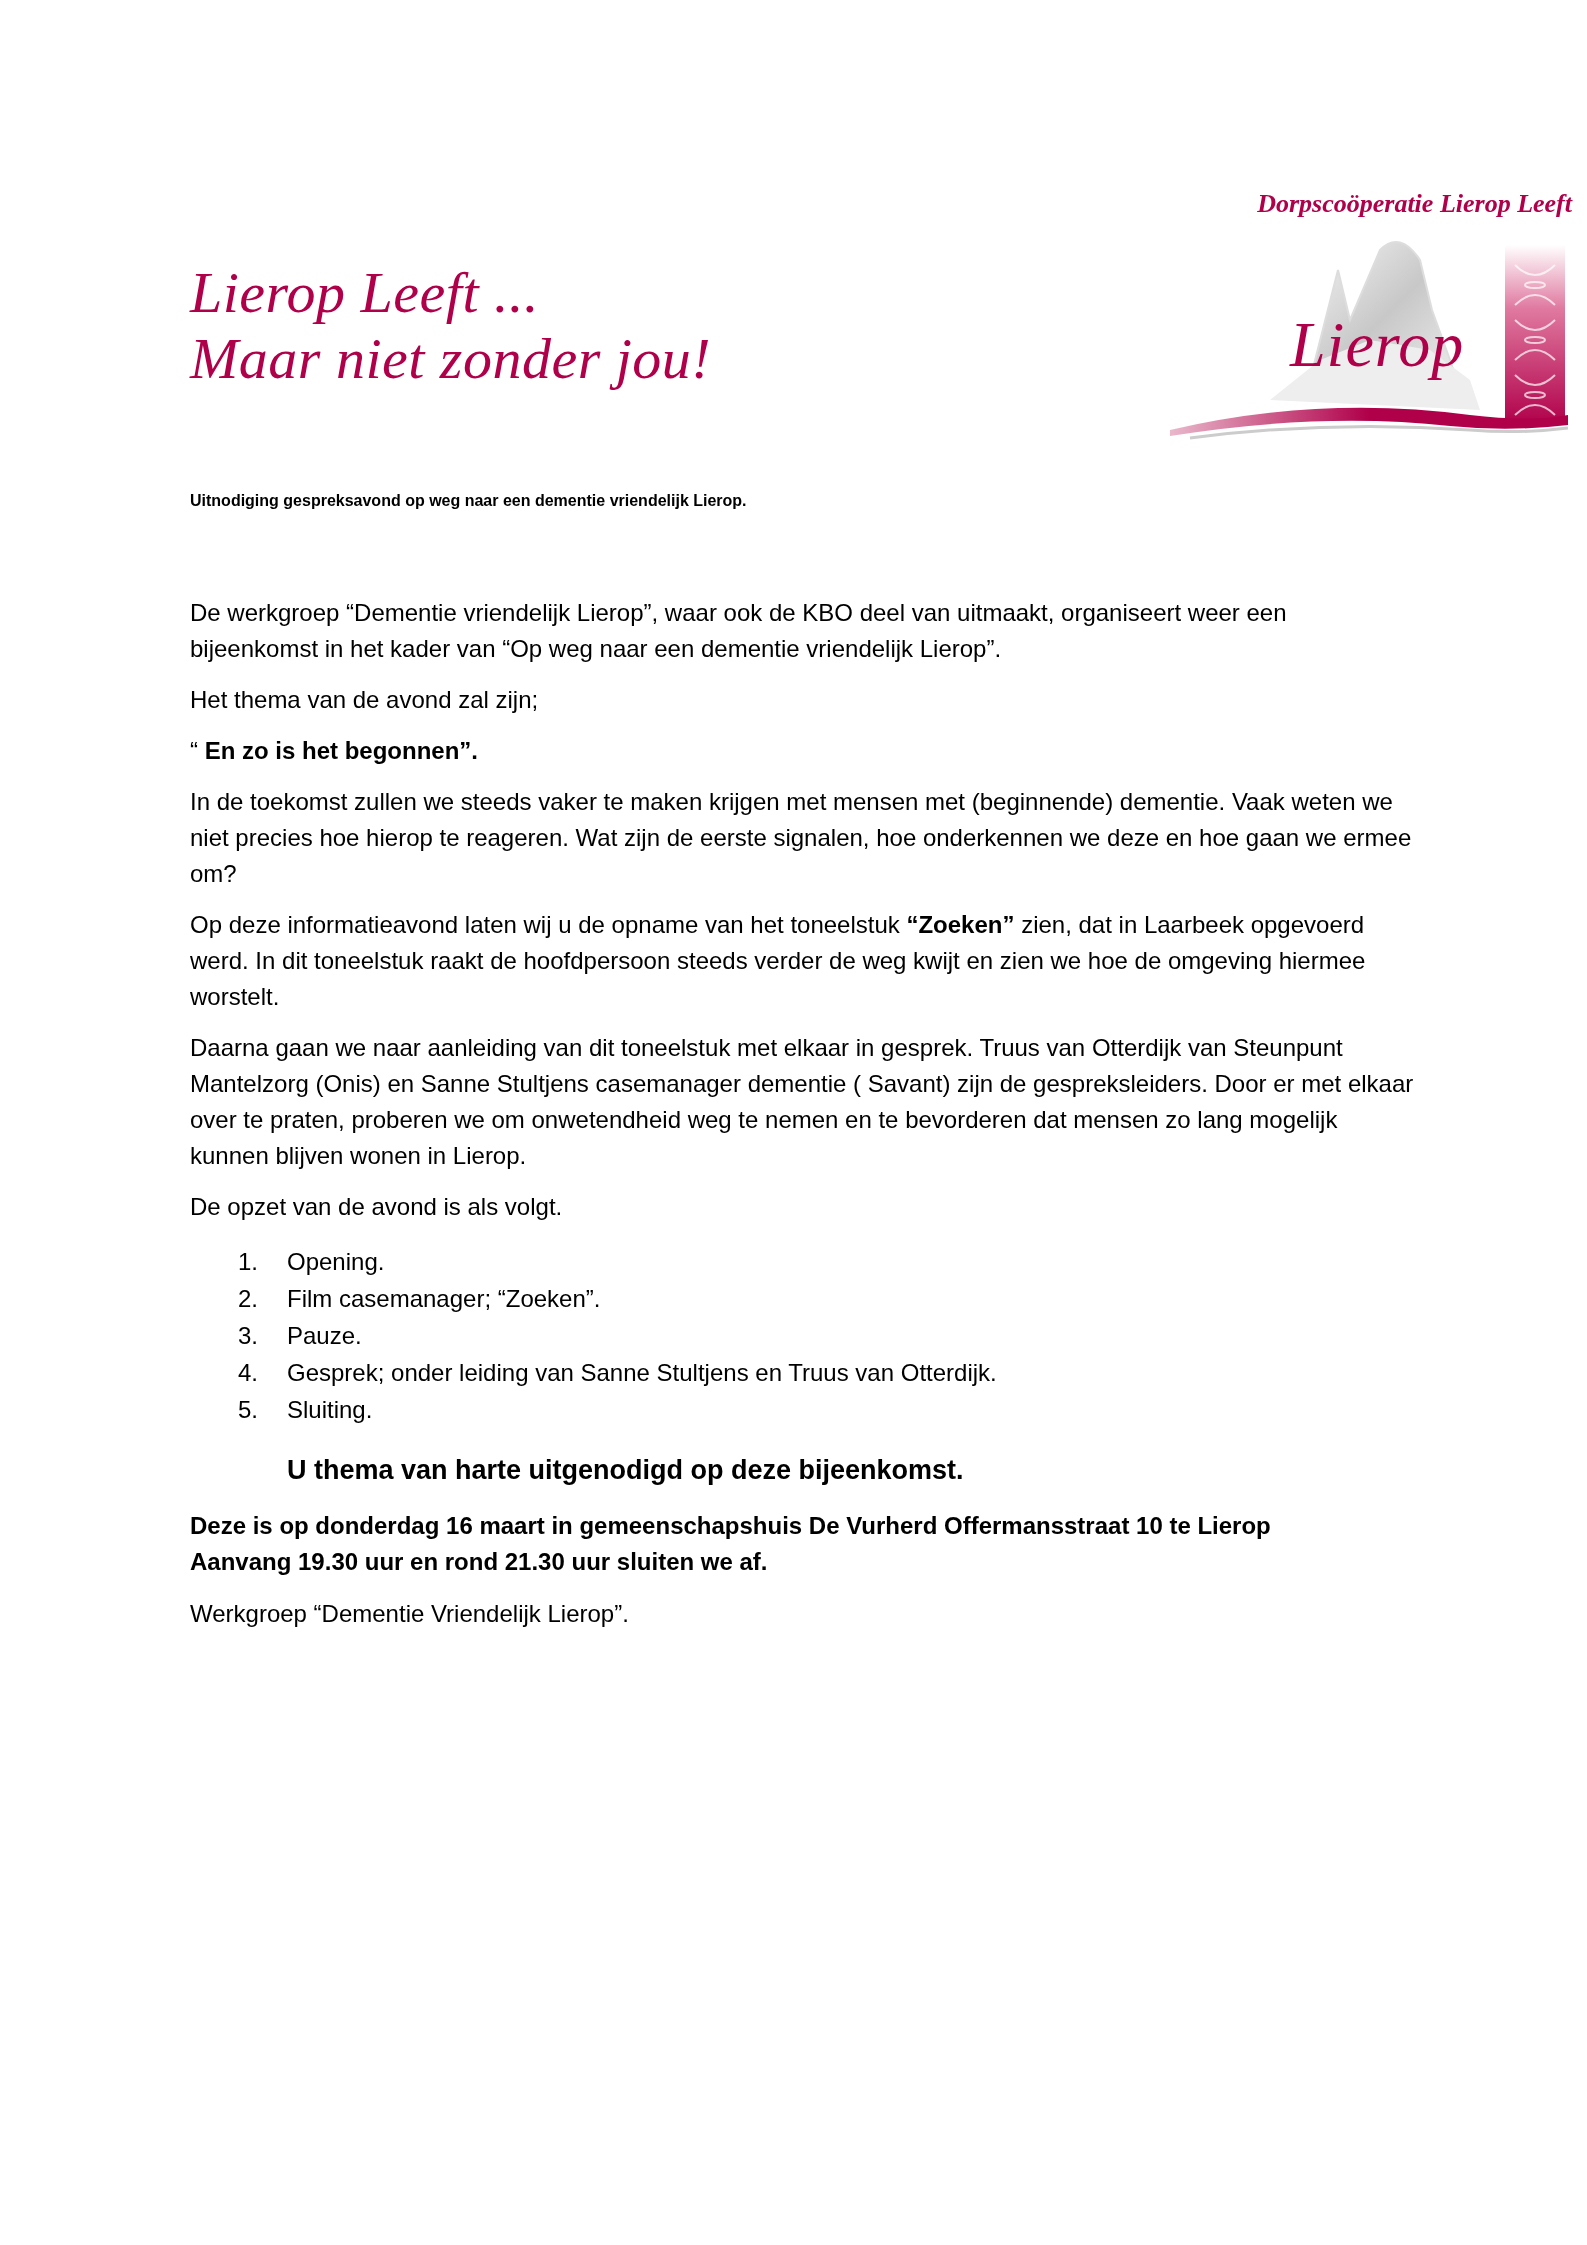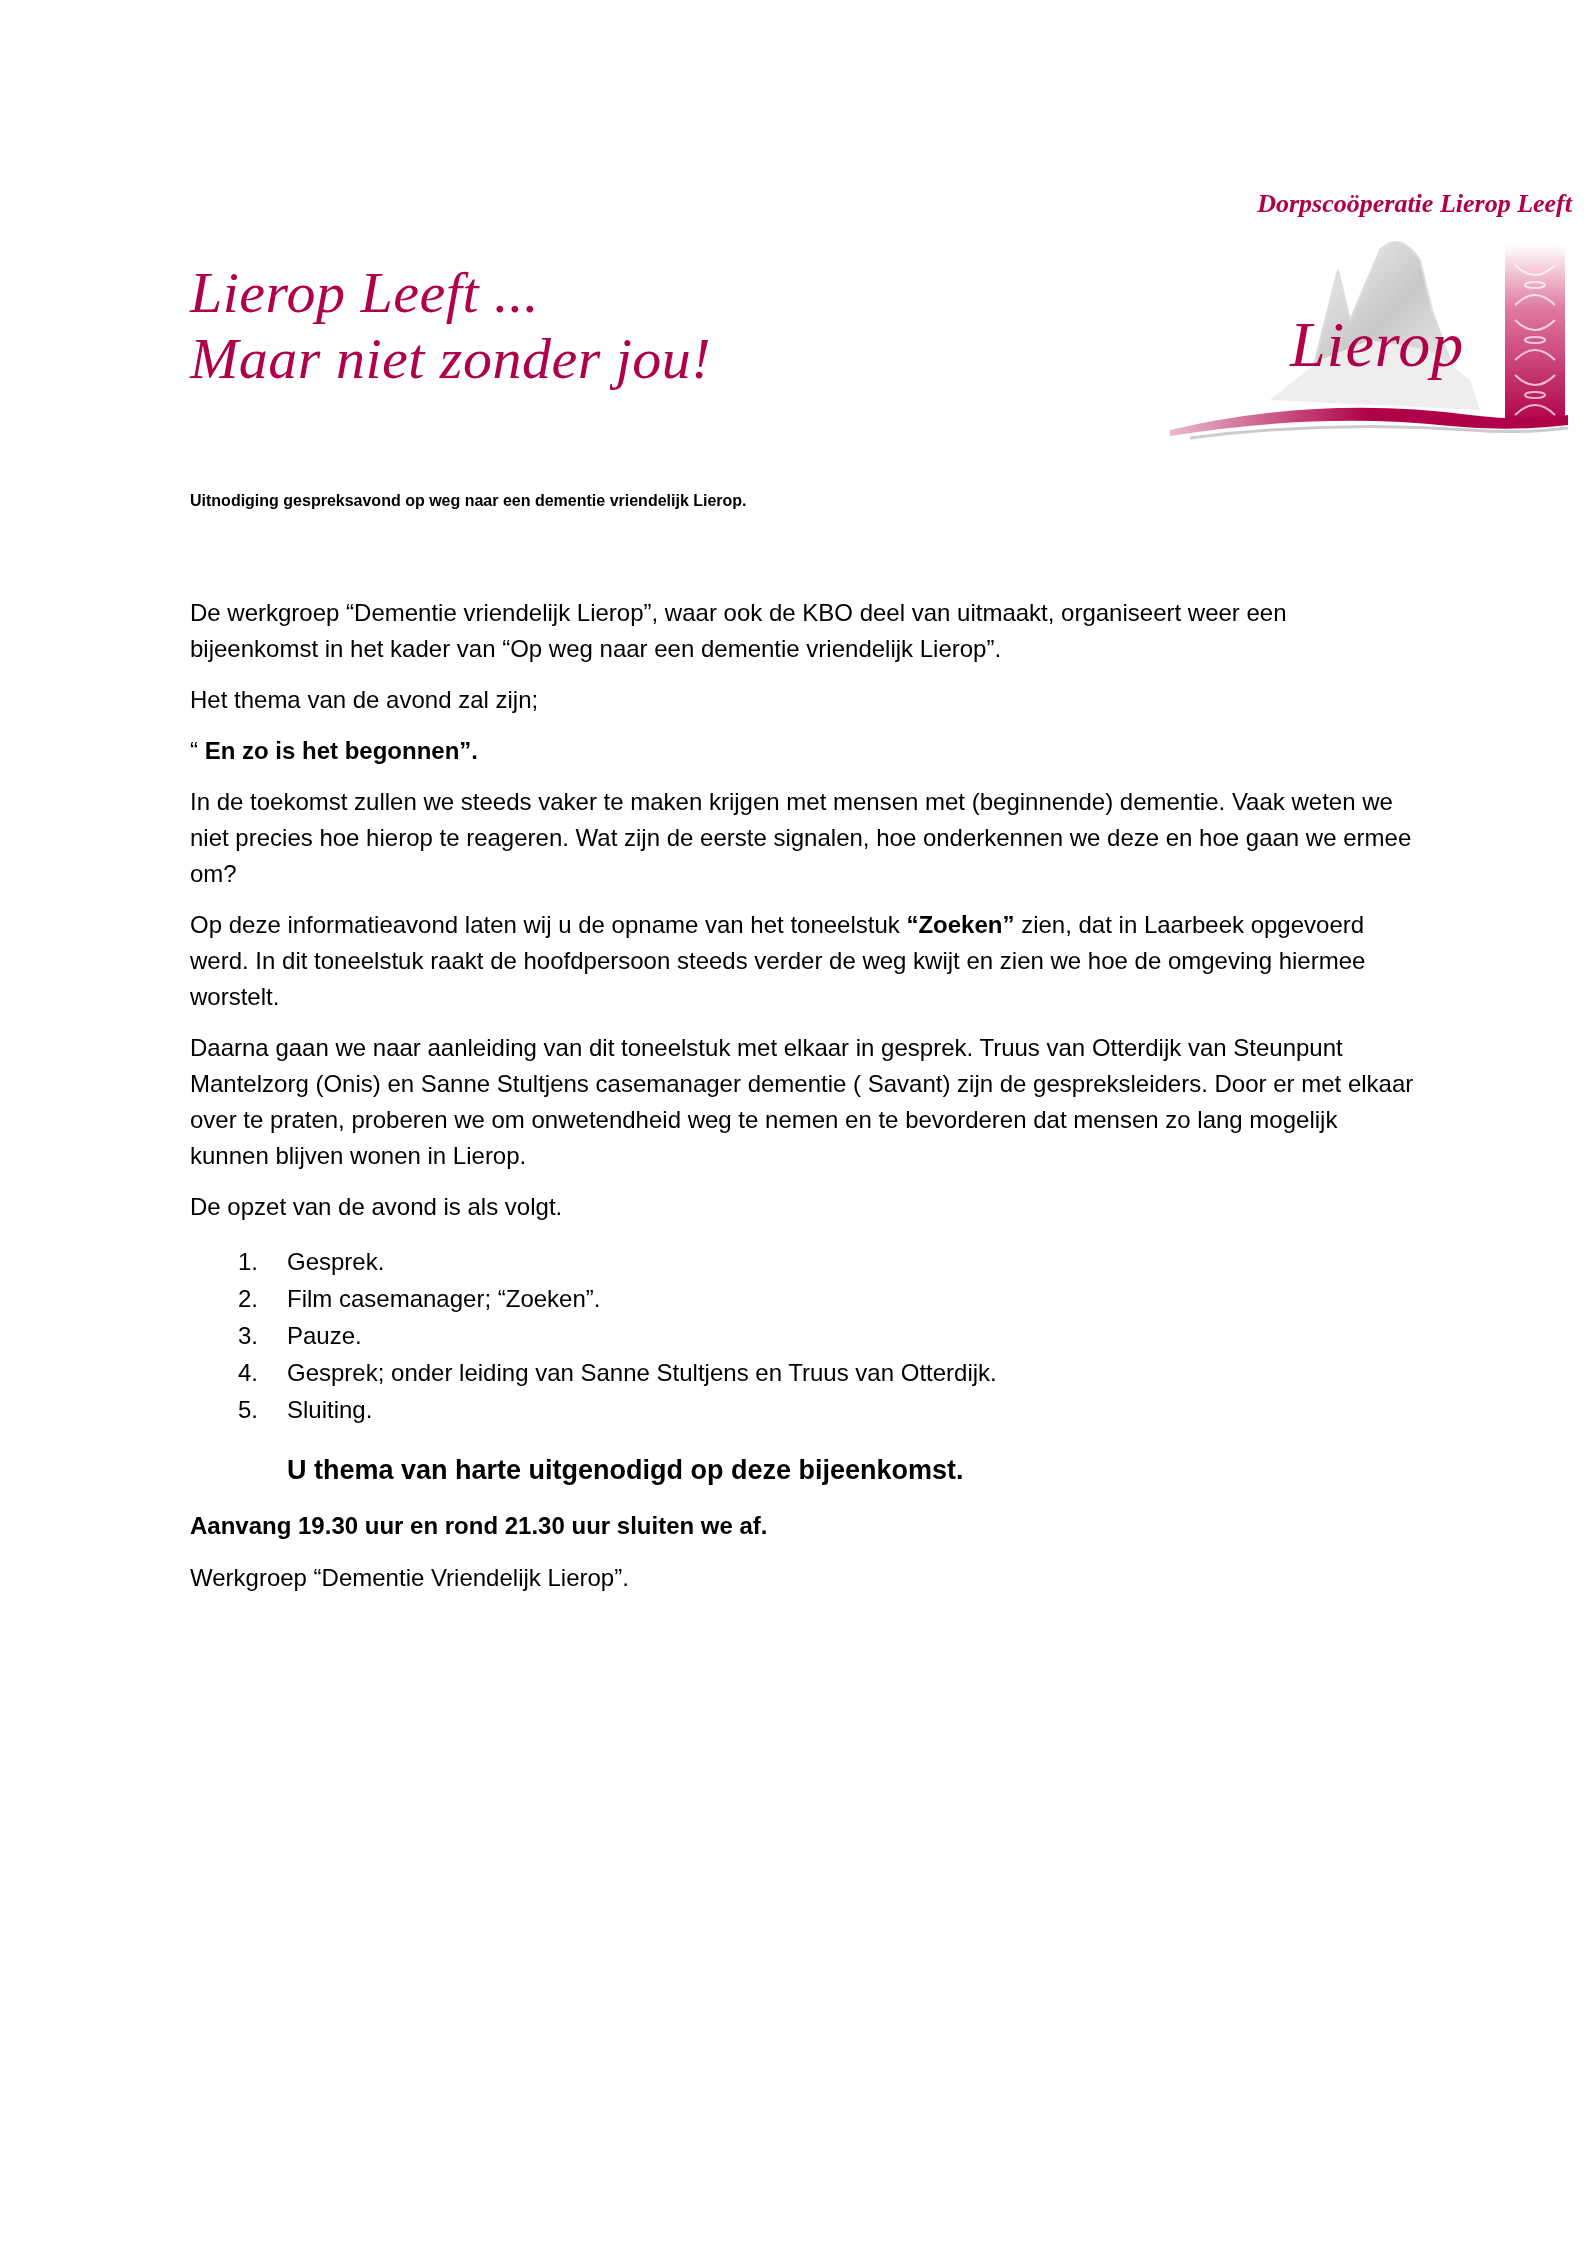--- a/index.html
+++ b/index.html
@@ -191,28 +191,29 @@
 
     <p class="para">In de toekomst zullen we  steeds vaker te maken krijgen met mensen met (beginnende) dementie. Vaak weten we niet precies hoe hierop te reageren.  Wat zijn de eerste signalen, hoe onderkennen we deze en hoe gaan we ermee om?</p>
 
     <p class="para"><span>Op deze informatieavond laten wij u de opname van het toneelstuk </span><b>“Zoeken”</b><span> zien, dat in Laarbeek opgevoerd werd. In dit toneelstuk raakt de hoofdpersoon steeds verder de weg kwijt en zien we hoe de omgeving hiermee worstelt.</span></p>
 
     <p class="para">Daarna gaan we naar aanleiding van dit toneelstuk  met elkaar in gesprek. Truus van Otterdijk van Steunpunt Mantelzorg (Onis) en Sanne Stultjens casemanager dementie ( Savant) zijn de gespreksleiders. Door er met elkaar over te praten, proberen we om onwetendheid weg te nemen en te bevorderen dat mensen zo lang mogelijk kunnen blijven wonen in Lierop.</p>
 
     <p>De opzet van de avond is als volgt.</p>
 
     <ol class="agenda">
-      <li><span class="num">1.</span><span>Gesprek.</span></li>
+      <li><span class="num">1.</span><span>Opening.</span></li>
       <li><span class="num">2.</span><span>Film casemanager; “Zoeken”.</span></li>
       <li><span class="num">3.</span><span>Pauze.</span></li>
       <li><span class="num">4.</span><span>Gesprek; onder leiding van Sanne Stultjens en Truus van Otterdijk.</span></li>
       <li><span class="num">5.</span><span>Sluiting.</span></li>
     </ol>
 
     <p class="invite">U thema van harte uitgenodigd op deze bijeenkomst.</p>
 
     <div class="details">
+      <div>Deze is op donderdag 16 maart in gemeenschapshuis De Vurherd Offermansstraat 10 te Lierop</div>
       <div>Aanvang 19.30 uur en rond 21.30 uur sluiten we af.</div>
     </div>
 
     <p class="signoff">Werkgroep “Dementie Vriendelijk Lierop”.</p>
   </div>
 </div>
 
 </body></html>

